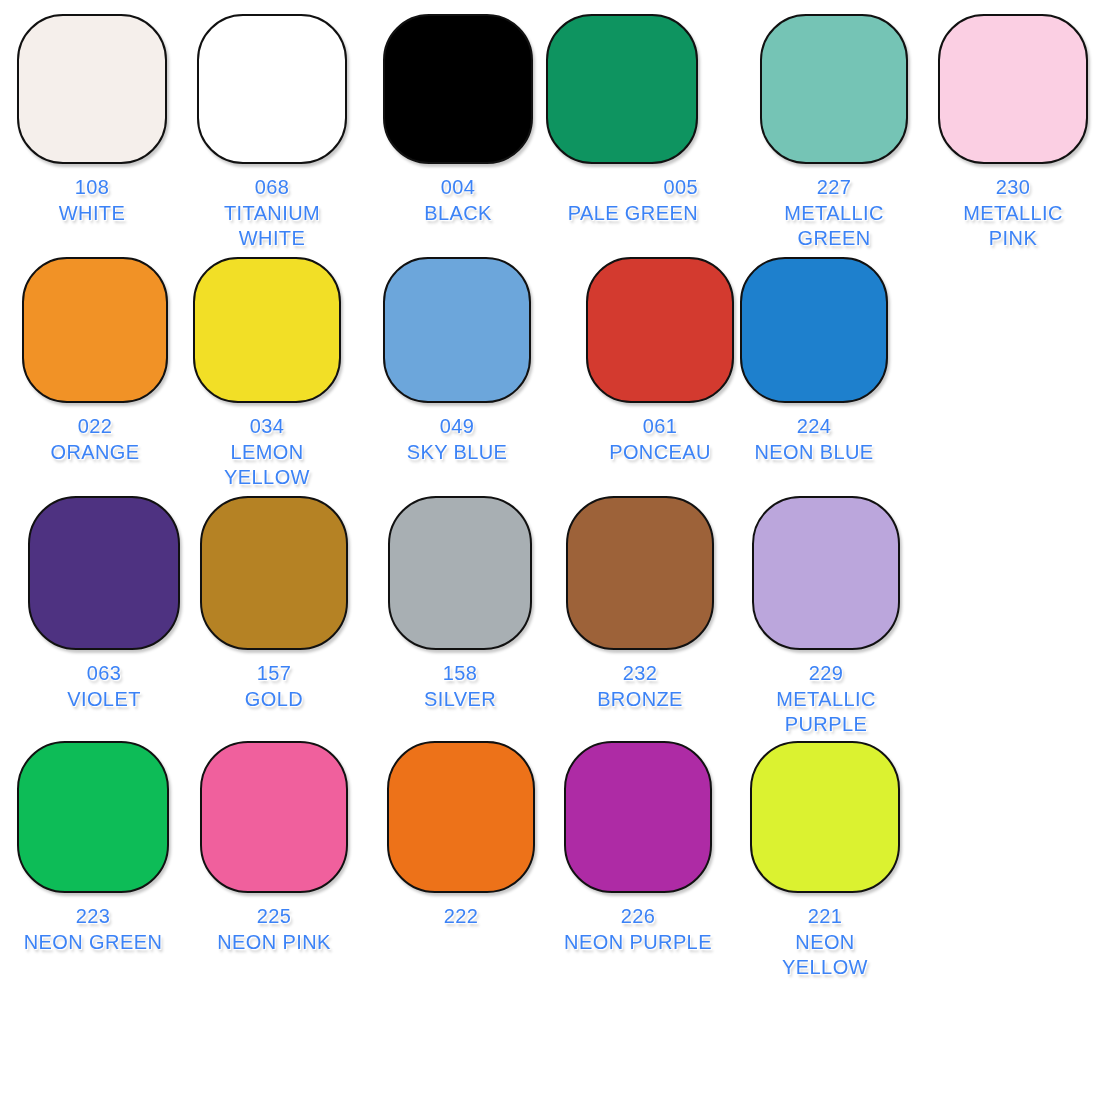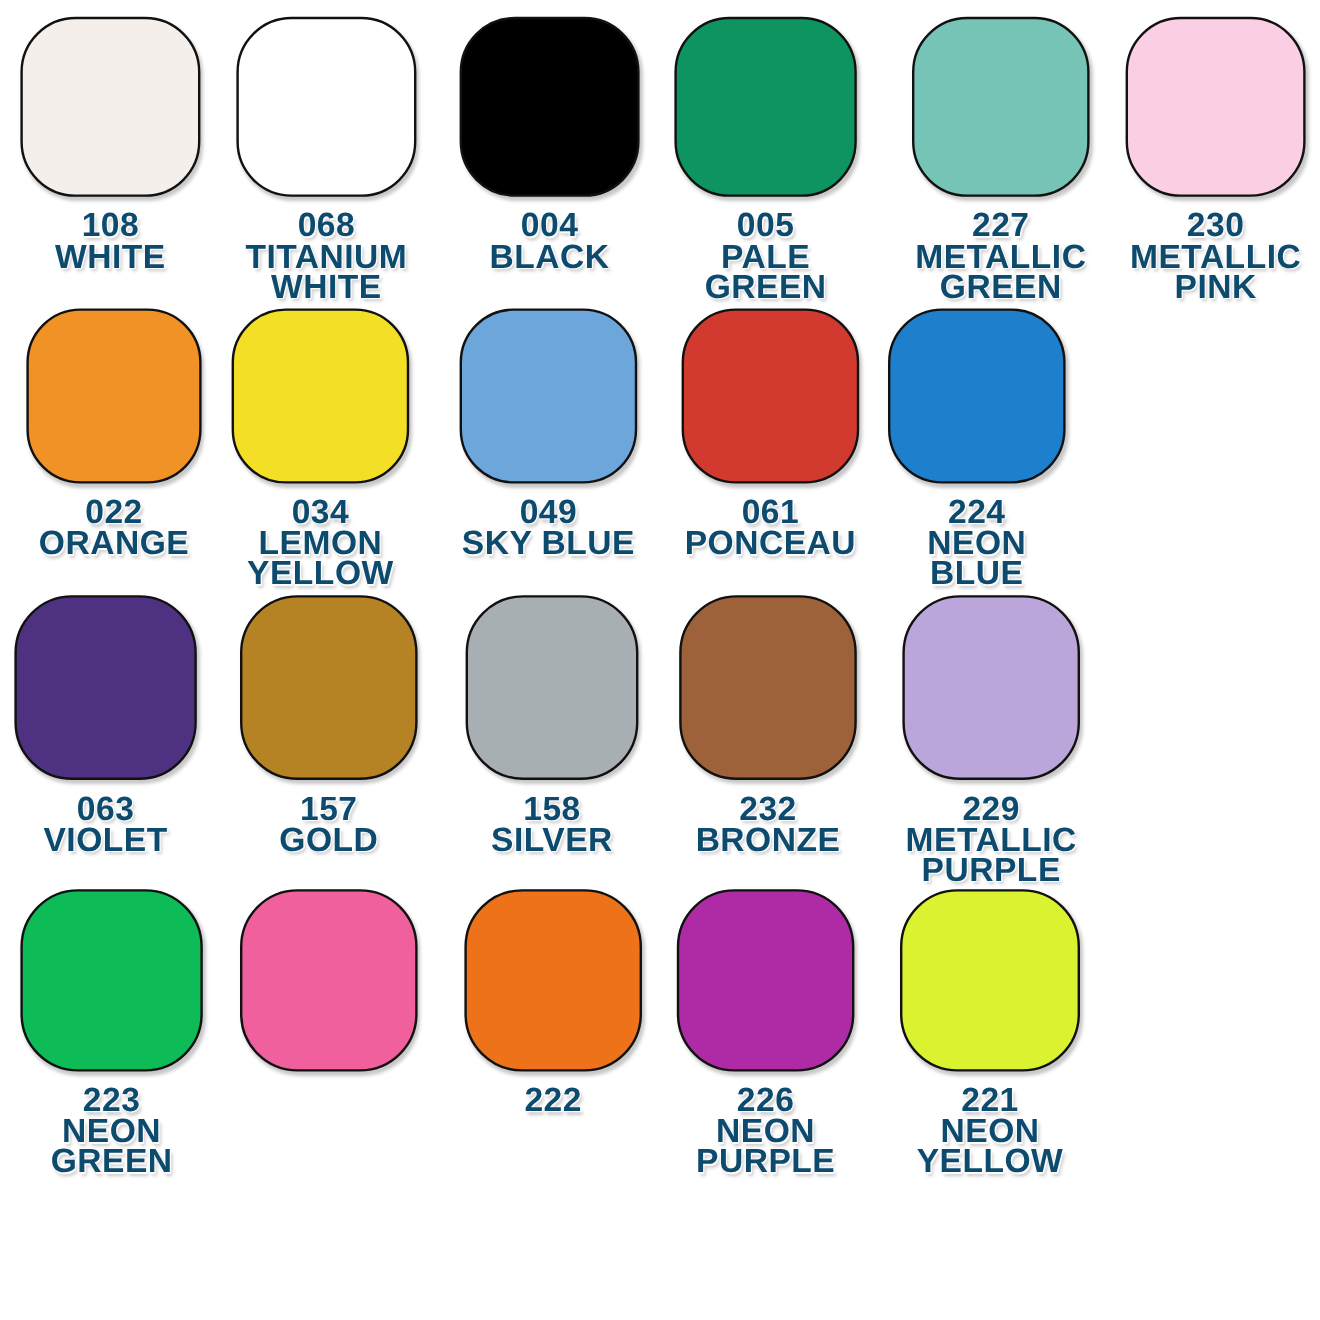--- a/index.html
+++ b/index.html
@@ -33,25 +33,25 @@
   }
   .swatch-chip {
     margin: 0 auto;
     border: 2px solid #111111;
     box-sizing: border-box;
     box-shadow: 2px 3px 3px rgba(0,0,0,0.22);
   }
   .swatch-label {
     margin-top: 11px;
     font-family: "Liberation Sans", sans-serif;
-    font-weight: bold;
-    font-size: 28px;
+    font-weight: normal;
+    font-size: 20px;
     line-height: 25.5px;
     letter-spacing: 0.4px;
-    color: #0c4a6e;
+    color: #3b82f6;
     text-shadow:
        0 0 3px #ffffff,
        1px 1px 0 rgba(255,255,255,0.9),
        2px 3px 3px rgba(0,0,0,0.22);
     white-space: pre-line;
   }
   .code-line { display: block; }
   .name-line { display: block; }
 </style>
 </head>
@@ -64,21 +64,21 @@
         <div class="swatch-label"><span class="code-line">108</span><span class="name-line">WHITE</span></div>
       </div>
       <div class="swatch-cell" style="left: 197px; width: 150px;">
         <div class="swatch-chip" title="#FFFFFF" style="width: 150px; height: 150px; border-radius: 46px; background: rgb(255, 255, 255);"></div>
         <div class="swatch-label"><span class="code-line">068</span><span class="name-line">TITANIUM WHITE</span></div>
       </div>
       <div class="swatch-cell" style="left: 383px; width: 150px;">
         <div class="swatch-chip" title="#000000" style="width: 150px; height: 150px; border-radius: 46px; background: rgb(0, 0, 0);"></div>
         <div class="swatch-label"><span class="code-line">004</span><span class="name-line">BLACK</span></div>
       </div>
-      <div class="swatch-cell" style="left: 562px; width: 152px;">
+      <div class="swatch-cell" style="left: 546px; width: 152px; text-align: right;">
         <div class="swatch-chip" title="#0E9460" style="width: 152px; height: 150px; border-radius: 46px; background: rgb(14, 148, 96);"></div>
         <div class="swatch-label"><span class="code-line">005</span><span class="name-line">PALE GREEN</span></div>
       </div>
       <div class="swatch-cell" style="left: 760px; width: 148px;">
         <div class="swatch-chip" title="#75C4B5" style="width: 148px; height: 150px; border-radius: 46px; background: rgb(117, 196, 181);"></div>
         <div class="swatch-label"><span class="code-line">227</span><span class="name-line">METALLIC GREEN</span></div>
       </div>
       <div class="swatch-cell" style="left: 938px; width: 150px;">
         <div class="swatch-chip" title="#FBCFE3" style="width: 150px; height: 150px; border-radius: 46px; background: rgb(251, 207, 227);"></div>
         <div class="swatch-label"><span class="code-line">230</span><span class="name-line">METALLIC PINK</span></div>
@@ -90,31 +90,31 @@
         <div class="swatch-label"><span class="code-line">022</span><span class="name-line">ORANGE</span></div>
       </div>
       <div class="swatch-cell" style="left: 193px; width: 148px;">
         <div class="swatch-chip" title="#F2DF26" style="width: 148px; height: 146px; border-radius: 45px; background: rgb(242, 223, 38);"></div>
         <div class="swatch-label"><span class="code-line">034</span><span class="name-line">LEMON YELLOW</span></div>
       </div>
       <div class="swatch-cell" style="left: 383px; width: 148px;">
         <div class="swatch-chip" title="#6CA6DB" style="width: 148px; height: 146px; border-radius: 45px; background: rgb(108, 166, 219);"></div>
         <div class="swatch-label"><span class="code-line">049</span><span class="name-line">SKY BLUE</span></div>
       </div>
-      <div class="swatch-cell" style="left: 568px; width: 148px;">
+      <div class="swatch-cell" style="left: 586px; width: 148px;">
         <div class="swatch-chip" title="#D33A2F" style="width: 148px; height: 146px; border-radius: 45px; background: rgb(211, 58, 47);"></div>
         <div class="swatch-label"><span class="code-line">061</span><span class="name-line">PONCEAU</span></div>
       </div>
       <div class="swatch-cell" style="left: 740px; width: 148px;">
         <div class="swatch-chip" title="#1E80CD" style="width: 148px; height: 146px; border-radius: 45px; background: rgb(30, 128, 205);"></div>
         <div class="swatch-label"><span class="code-line">224</span><span class="name-line">NEON BLUE</span></div>
       </div>
     </div>
     <div class="swatch-row" style="top: 496px;">
-      <div class="swatch-cell" style="left: 12px; width: 152px;">
+      <div class="swatch-cell" style="left: 28px; width: 152px;">
         <div class="swatch-chip" title="#4E3281" style="width: 152px; height: 154px; border-radius: 48px; background: rgb(78, 50, 129);"></div>
         <div class="swatch-label"><span class="code-line">063</span><span class="name-line">VIOLET</span></div>
       </div>
       <div class="swatch-cell" style="left: 200px; width: 148px;">
         <div class="swatch-chip" title="#B58224" style="width: 148px; height: 154px; border-radius: 48px; background: rgb(181, 130, 36);"></div>
         <div class="swatch-label"><span class="code-line">157</span><span class="name-line">GOLD</span></div>
       </div>
       <div class="swatch-cell" style="left: 388px; width: 144px;">
         <div class="swatch-chip" title="#A8AFB3" style="width: 144px; height: 154px; border-radius: 48px; background: rgb(168, 175, 179);"></div>
         <div class="swatch-label"><span class="code-line">158</span><span class="name-line">SILVER</span></div>
@@ -128,20 +128,21 @@
         <div class="swatch-label"><span class="code-line">229</span><span class="name-line">METALLIC PURPLE</span></div>
       </div>
     </div>
     <div class="swatch-row" style="top: 741px;">
       <div class="swatch-cell" style="left: 17px; width: 152px;">
         <div class="swatch-chip" title="#0DBC57" style="width: 152px; height: 152px; border-radius: 48px; background: rgb(13, 188, 87);"></div>
         <div class="swatch-label"><span class="code-line">223</span><span class="name-line">NEON GREEN</span></div>
       </div>
       <div class="swatch-cell" style="left: 200px; width: 148px;">
         <div class="swatch-chip" title="#F0609D" style="width: 148px; height: 152px; border-radius: 48px; background: rgb(240, 96, 157);"></div>
+        <div class="swatch-label"><span class="code-line">225</span><span class="name-line">NEON PINK</span></div>
       </div>
       <div class="swatch-cell" style="left: 387px; width: 148px;">
         <div class="swatch-chip" title="#ED7219" style="width: 148px; height: 152px; border-radius: 48px; background: rgb(237, 114, 25);"></div>
         <div class="swatch-label"><span class="code-line">222</span></div>
       </div>
       <div class="swatch-cell" style="left: 564px; width: 148px;">
         <div class="swatch-chip" title="#AE2BA5" style="width: 148px; height: 152px; border-radius: 48px; background: rgb(174, 43, 165);"></div>
         <div class="swatch-label"><span class="code-line">226</span><span class="name-line">NEON PURPLE</span></div>
       </div>
       <div class="swatch-cell" style="left: 750px; width: 150px;">

